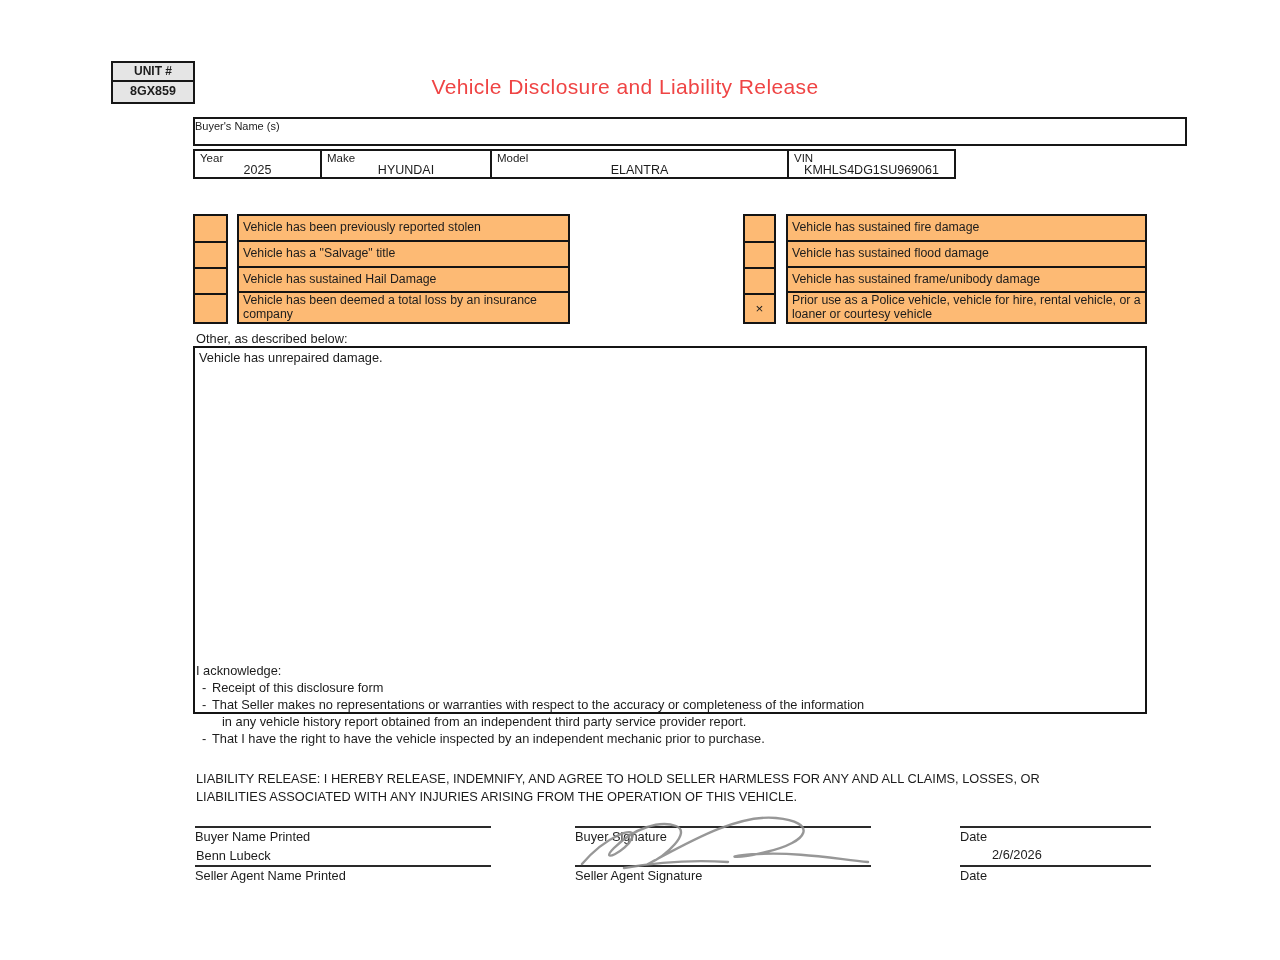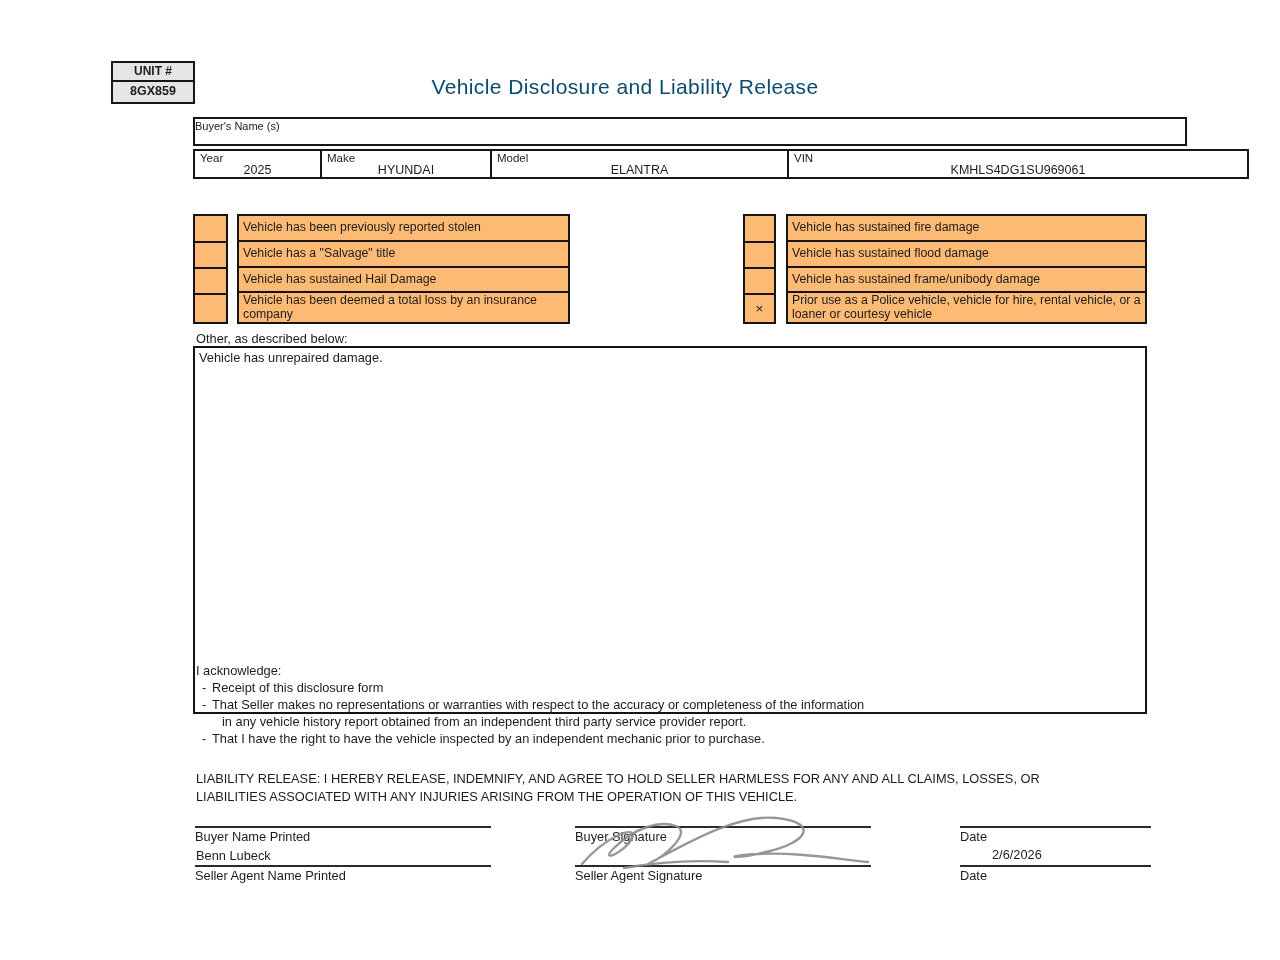--- a/index.html
+++ b/index.html
@@ -22,30 +22,30 @@
     font-size: 12px; font-weight: 700; text-align: center; line-height: 17px;
   }
   .unit-box .unit-value {
     height: 19px; font-size: 12.5px; font-weight: 600; text-align: center; line-height: 19px;
   }
 
   
   .doc-title {
     position: absolute; left: 0; top: 75px; width: 1250px;
     text-align: center; font-size: 21px; font-weight: 500; letter-spacing: 0.4px;
-    color: #0c4a6e;
+    color: #ef4444;
   }
 
   
   .buyer-row {
     position: absolute; left: 193px; top: 117px; width: 994px; height: 29px;
     border: 2px solid #161616; padding: 1px 0; font-size: 11px;
   }
   .ymm-row {
-    position: absolute; left: 193px; top: 149px; width: 1056px; height: 30px;
+    position: absolute; left: 193px; top: 149px; width: 763px; height: 30px;
     border: 2px solid #161616; display: flex;
   }
   .ymm-cell { border-right: 2px solid #161616; padding: 0 5px; overflow: hidden; }
   .ymm-cell:last-child { border-right: none; }
   .ymm-cell .f-label { display: block; font-size: 11.5px; line-height: 12px; margin-top: 1px; }
   .ymm-cell .f-value { display: block; font-size: 12.5px; line-height: 13px; text-align: center; }
   .c-year  { width: 127px; }
   .c-make  { width: 170px; }
   .c-model { width: 297px; }
   .c-vin   { flex: 1; }

